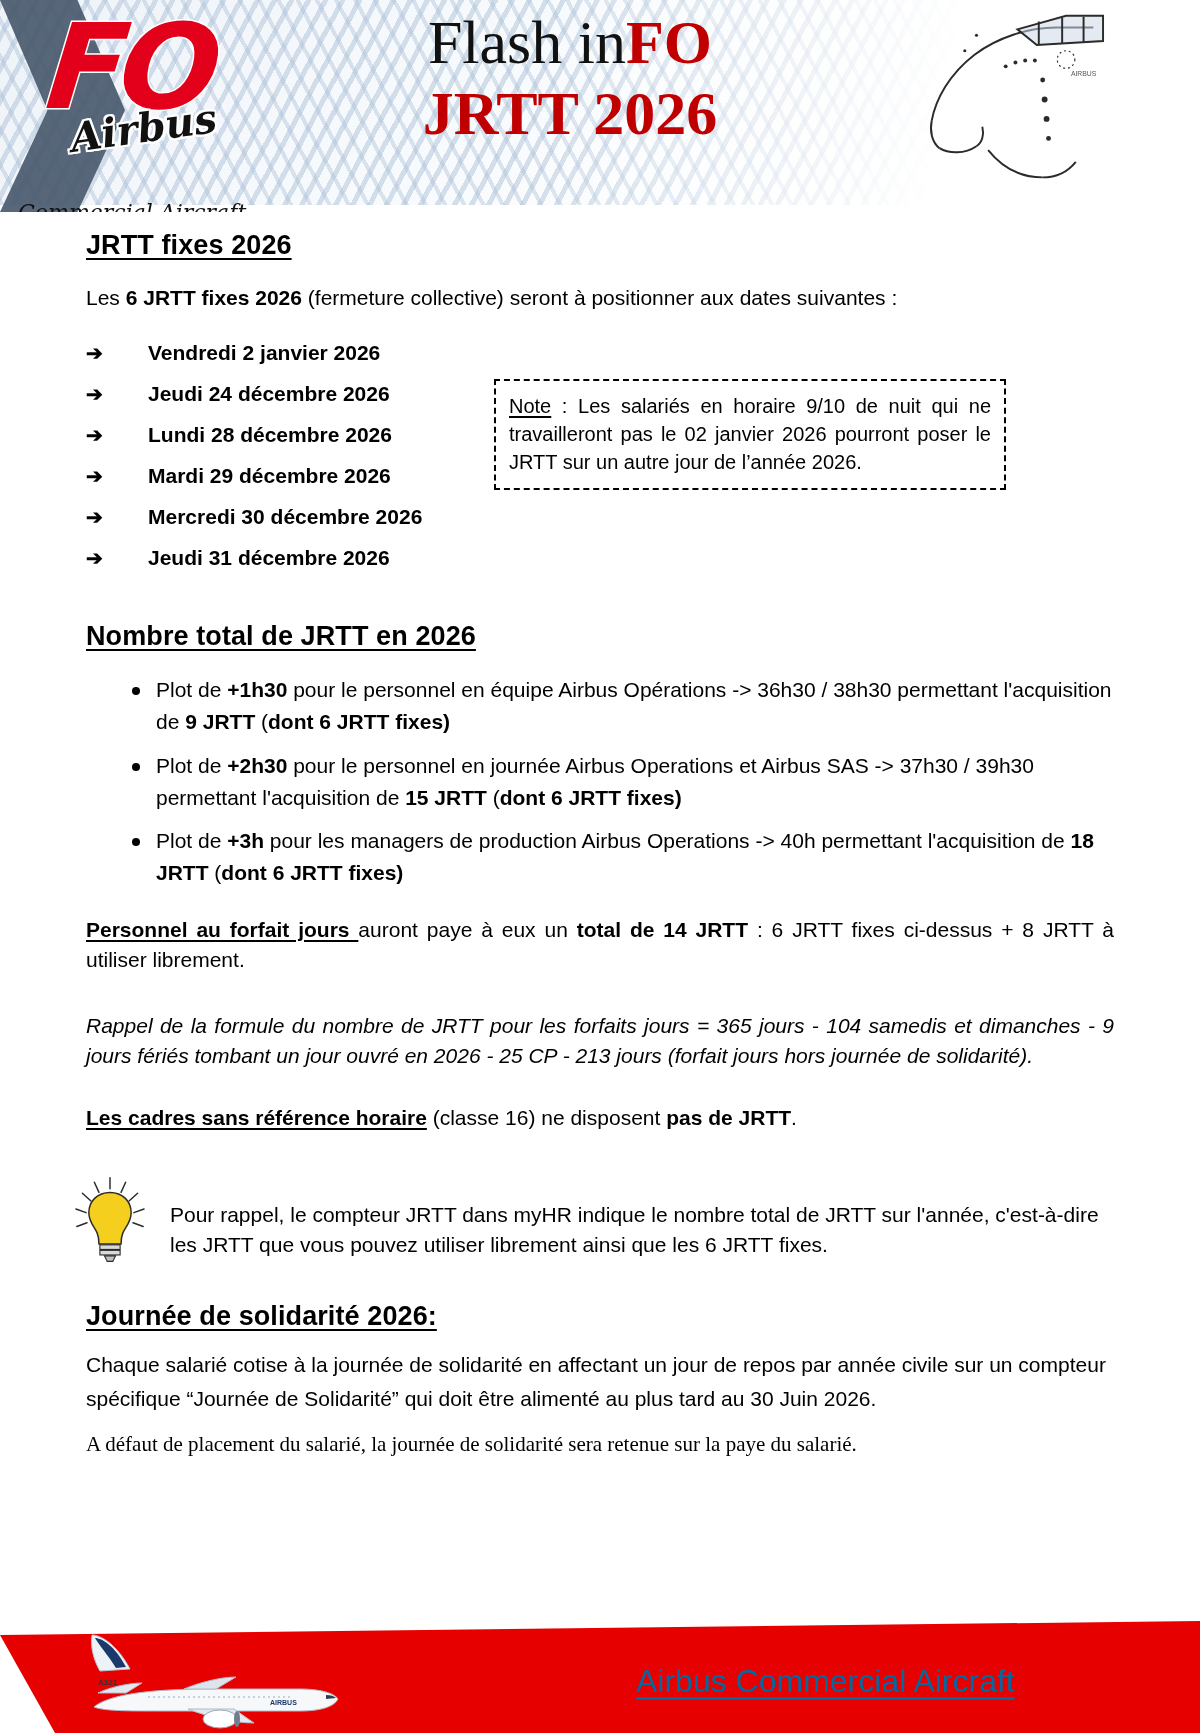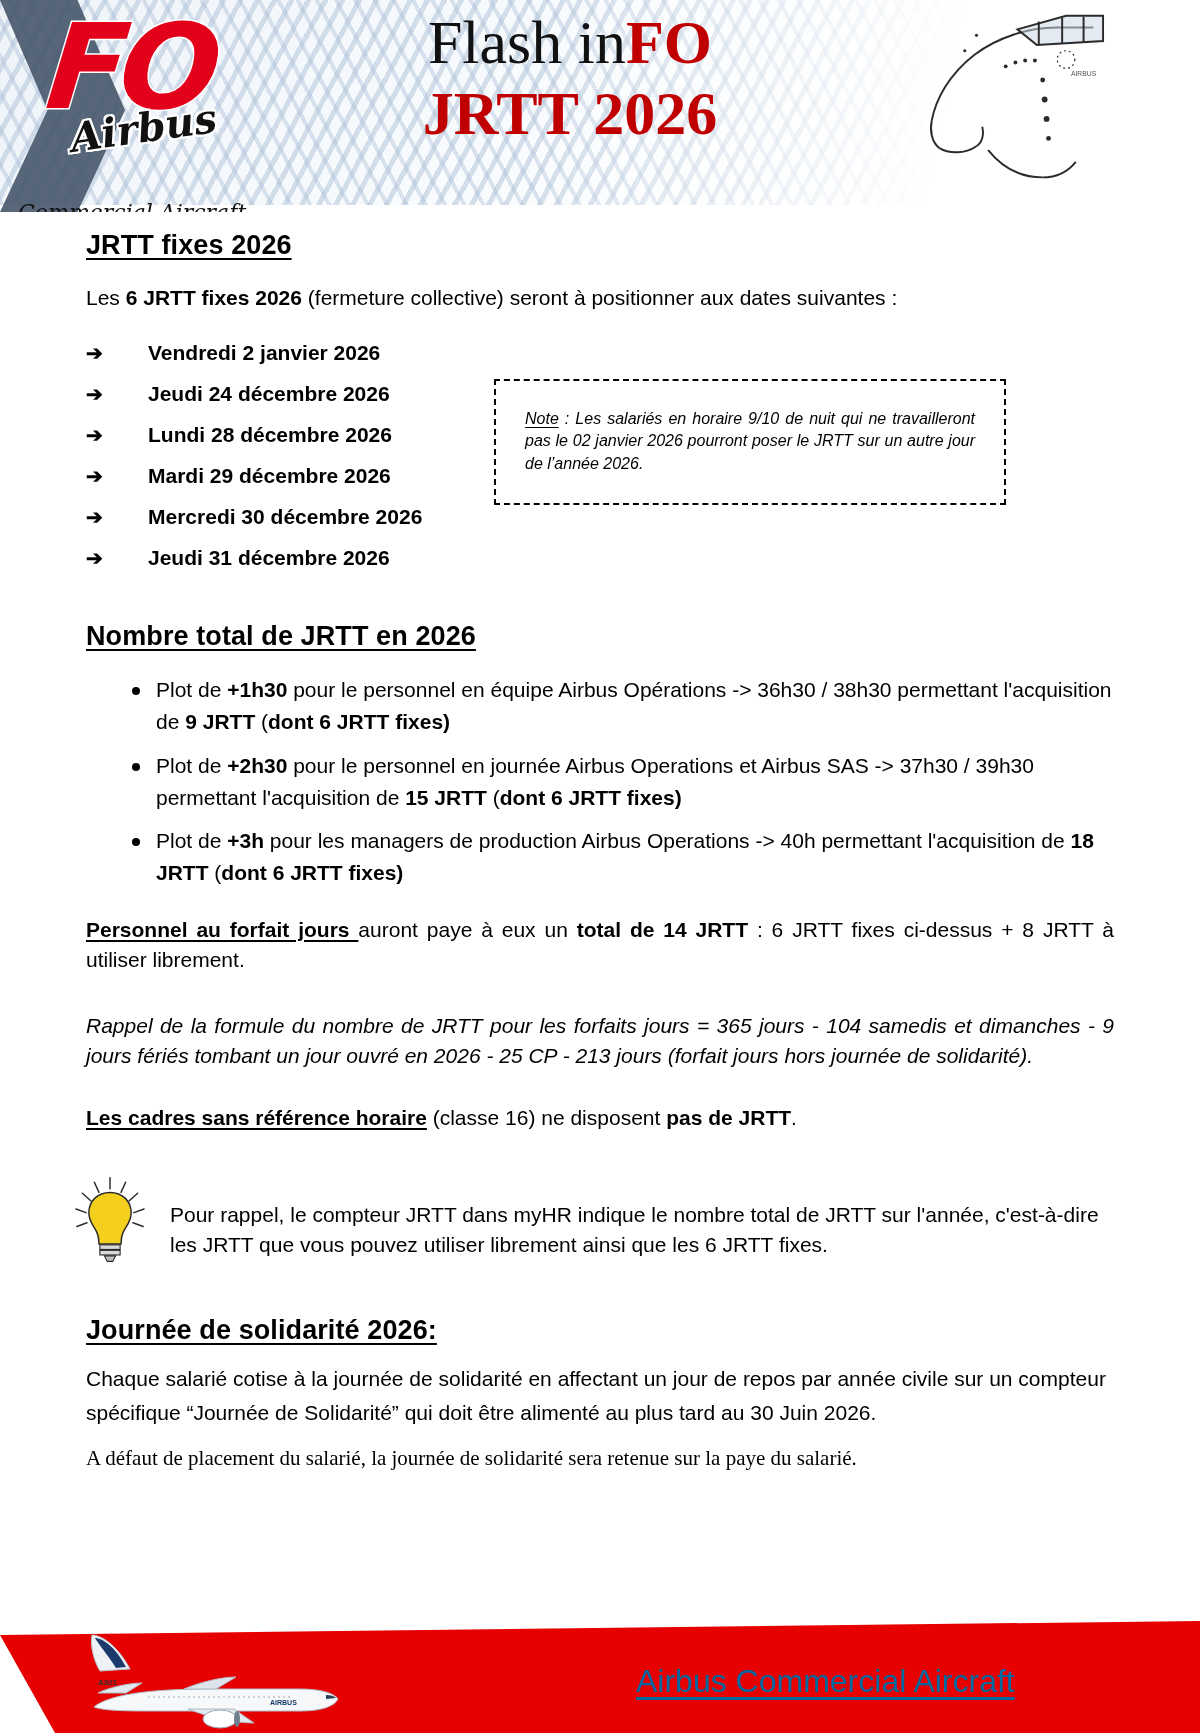--- a/index.html
+++ b/index.html
@@ -172,23 +172,22 @@
   }
   .note-box {
     margin-top:52px;
     margin-left:8px;
     border:2px dashed #000;
     padding:11px 13px 12px 13px;
     width:512px;
     flex:none;
   }
   .note-box p {
-    margin:16px;
-    font-size:16px;
-    font-style:italic;
+    margin:0;
+    font-size:20px;
     line-height:1.40;
     text-align:justify;
   }
 
   
   ul.dots {
     list-style:none;
     margin:8px 0 26px 0;
     padding:0 0 0 42px;
   }
@@ -376,21 +375,21 @@
           <line x1="86" y1="57" x2="75" y2="53"></line>
         </g>
         <path d="M50 20 C36 20 27 30 27 42 C27 52 33 57 36 64 C38 69 38 73 38 76 L62 76 C62 73 62 69 64 64 C67 57 73 52 73 42 C73 30 64 20 50 20 Z" fill="#f5cf1e" stroke="#2b2b2b" stroke-width="1.6"></path>
         <rect x="39" y="77" width="22" height="5" fill="#d9d9d9" stroke="#2b2b2b" stroke-width="1.2"></rect>
         <rect x="39" y="83" width="22" height="5" fill="#d9d9d9" stroke="#2b2b2b" stroke-width="1.2"></rect>
         <path d="M44 89 L56 89 L53 95 L47 95 Z" fill="#bfbfbf" stroke="#2b2b2b" stroke-width="1.2"></path>
       </svg>
       <div class="bulb-text">Pour rappel, le compteur JRTT dans myHR indique le nombre total de JRTT sur l'année, c'est-à-dire les JRTT que vous pouvez utiliser librement ainsi que les 6 JRTT fixes.</div>
     </div>
 
-    <h2 class="sec" style="margin-top:49px; margin-bottom:16px;">Journée de solidarité 2026:</h2>
+    <h2 class="sec" style="margin-top:35px; margin-bottom:16px;">Journée de solidarité 2026:</h2>
     <p class="body" style="line-height:1.62;">Chaque salarié cotise à la journée de solidarité en affectant un jour de repos par année civile sur un compteur spécifique “Journée de Solidarité” qui doit être alimenté au plus tard au 30 Juin 2026.</p>
     <p class="body" style="margin-top:14px;font-family:Liberation Serif, serif;">A défaut de placement du salarié, la journée de solidarité sera retenue sur la paye du salarié.</p>
 
   </div>
 </div>
 
 <div class="footer">
   <div class="footer-band"></div>
 
   <svg class="plane-wrap" viewBox="0 0 320 108">

